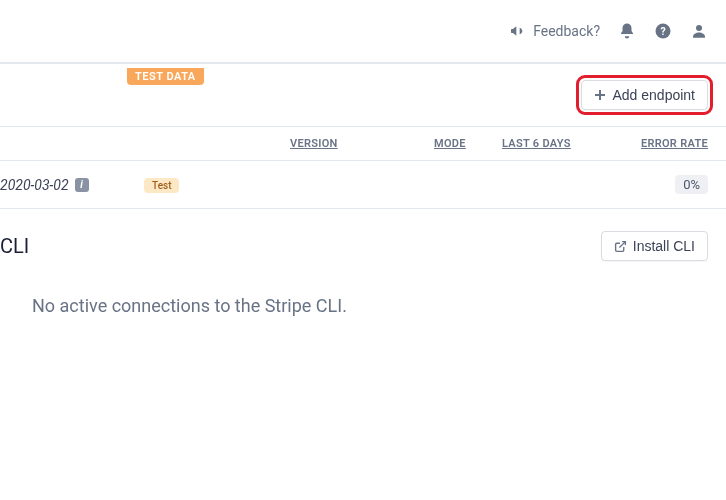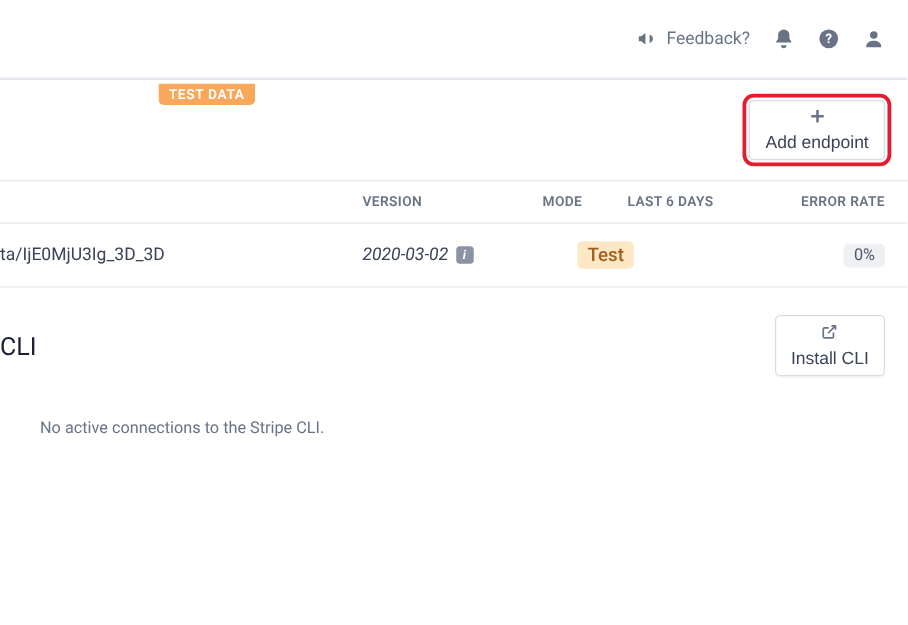--- a/index.html
+++ b/index.html
@@ -57,38 +57,38 @@
       align-items: center;
       gap: 6px;
       padding: 6px 12px;
       border: 1px solid #d9dce1;
       border-radius: 4px;
       background: #fff;
       color: #3c4257;
       font-size: 14px;
       cursor: pointer;
       box-shadow: 0 1px 1px rgba(0,0,0,0.04);
-      flex-direction: column;
     }
     .btn-highlight {
       outline: 3px solid #e11d2e;
       outline-offset: 2px;
     }
     .table {
       width: 100%;
     }
     .table-header {
       display: flex;
       border-top: 1px solid #e3e8ee;
       border-bottom: 1px solid #e3e8ee;
       padding: 10px 18px 10px 0;
       font-size: 11px;
       font-weight: 600;
       color: #697386;
       letter-spacing: 0.3px;
+      text-decoration: underline;
     }
     .col-url { flex: 0 0 290px; }
     .col-version { flex: 0 0 144px; }
     .col-mode { flex: 0 0 68px; }
     .col-last7 { flex: 0 0 134px; }
     .col-error { flex: 1; text-align: right; }
     .table-row {
       display: flex;
       align-items: center;
       padding: 14px 18px 14px 0;
@@ -114,25 +114,24 @@
       font-size: 10px;
       font-weight: 700;
       display: inline-flex;
       align-items: center;
       justify-content: center;
     }
     .mode-pill {
       display: inline-block;
       background: #fde8c6;
       color: #a05d1a;
-      font-size: 15px;
+      font-size: 10px;
       font-weight: 500;
       padding: 2px 8px;
       border-radius: 4px;
-      margin-left: 28px;
     }
     .error-pill {
       display: inline-block;
       background: #eef0f3;
       color: #4f566b;
       font-size: 13px;
       padding: 2px 8px;
       border-radius: 4px;
     }
     .cli-section {
@@ -142,21 +141,21 @@
       padding: 22px 18px 12px 0;
     }
     .cli-title {
       font-size: 20px;
       font-weight: 400;
       color: #1a1f36;
     }
     .cli-msg {
       padding: 22px 18px 0 32px;
       color: #697386;
-      font-size: 13px;
+      font-size: 18px;
     }
   </style>
 </head>
 <body>
 
 <div class="topbar">
   <span class="feedback">
     <svg width="16" height="16" viewBox="0 0 24 24" fill="#697386">
         <path d="M3 10v4a1 1 0 001 1h2l5 4V5L6 9H4a1 1 0 00-1 1zm13-3v10c2.5-1 4-3 4-5s-1.5-4-4-5z"></path>
       </svg>
@@ -190,21 +189,20 @@
 
 <div class="table">
   <div class="table-header">
     <div class="col-url"></div>
     <div class="col-version">VERSION</div>
     <div class="col-mode">MODE</div>
     <div class="col-last7">LAST 6 DAYS</div>
     <div class="col-error">ERROR RATE</div>
   </div>
   <div class="table-row">
-    <div class="col-url url-text">ta/IjE0MjU3Ig_3D_3D</div>
     <div class="col-version">
       <span class="version-cell">
         <span>2020-03-02</span>
         <span class="info-badge">i</span>
       </span>
     </div>
     <div class="col-mode">
       <span class="mode-pill">Test</span>
     </div>
     <div class="col-last7"></div>

